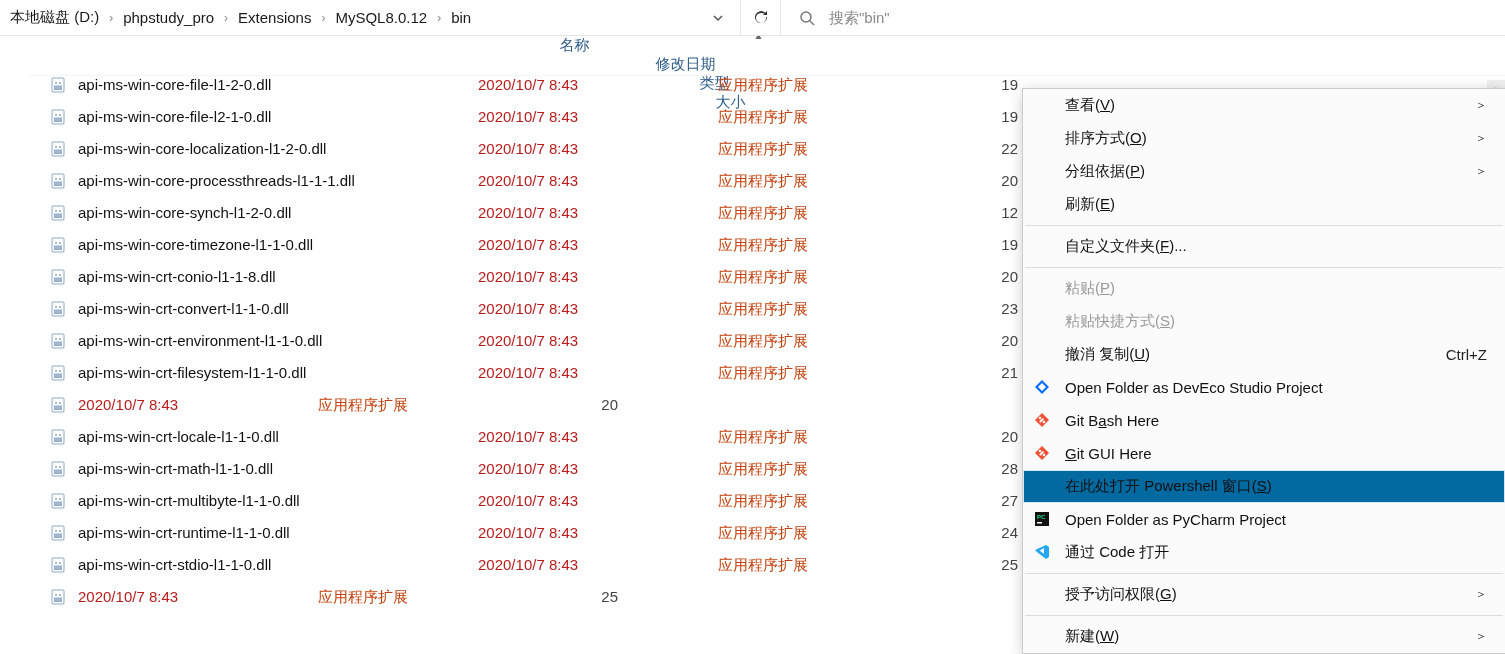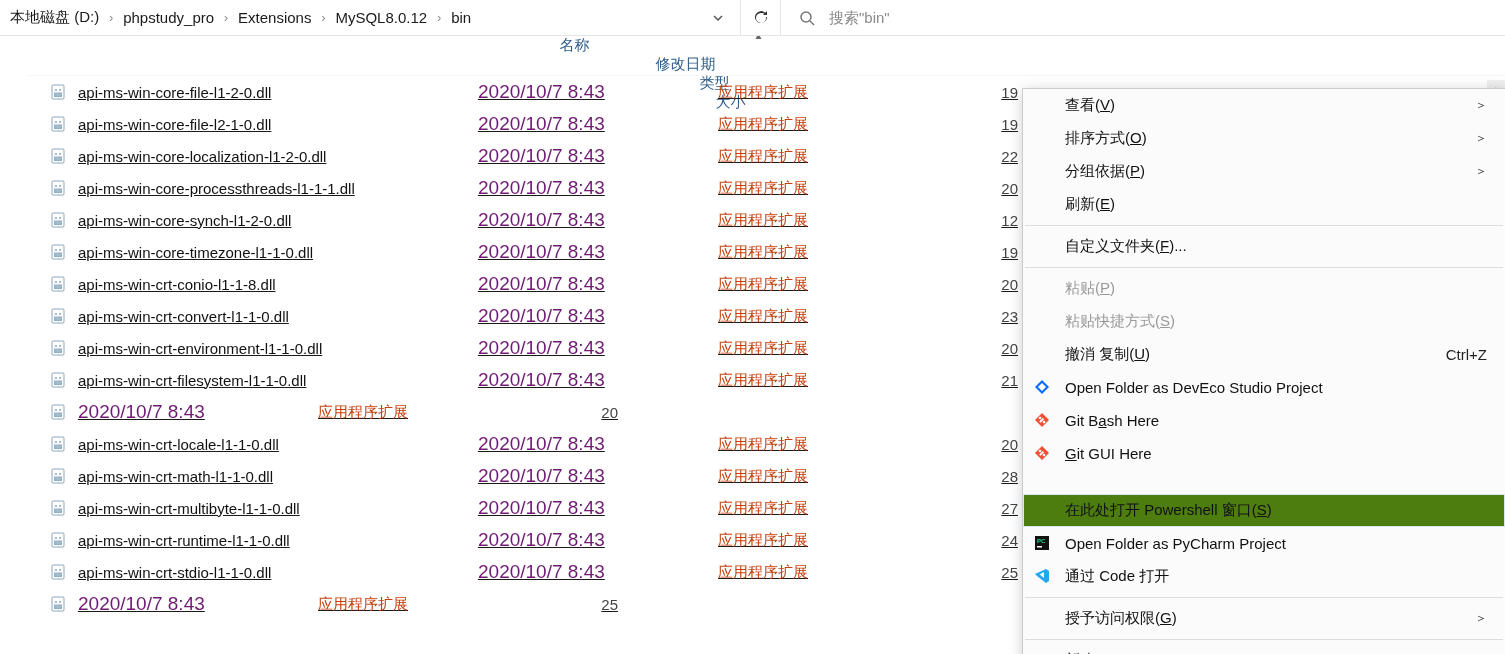--- a/index.html
+++ b/index.html
@@ -46,43 +46,43 @@
   .col-name  { width: 432px; position: relative; }
   .col-date  { width: 240px; }
   .col-type  { width: 200px; margin-left: 48px; }
   .col-size  { width: 120px; }
   .sort-caret {
     position: absolute; top: -6px; left: 194px;
     font-size: 10px; color: #666;
   }
 
   .rows { }
-  .row { display: flex; align-items: center; height: 32px; padding-left: 22px; text-decoration: underline; }
+  .row { display: flex; height: 32px; padding-left: 22px; }
   .row .icon {
     width: 18px; height: 18px; margin-right: 10px; flex: 0 0 18px;
     display: inline-flex; align-items: center; justify-content: center;
   }
   .row .name { width: 400px; font-size: 15px; color: #111; }
-  .row .date { width: 240px; color: #701a75; font-size: 19px; }
+  .row .date { width: 240px; color: #b91c1c; font-size: 15px; }
   .row .type { width: 200px; color: #c2410c; font-size: 15px; }
   .row .size { width: 100px; color: #444; font-size: 15px; text-align: right; }
 
   .context-menu {
     position: absolute; left: 1022px; top: 88px;
     width: 484px; background: #fbfbfb;
     border: 1px solid #ccc; box-shadow: 2px 4px 14px rgba(0,0,0,.25);
     z-index: 50;
   }
   .menu-item {
     display: flex; align-items: center; height: 33px;
     padding: 0 18px 0 42px; font-size: 15px; color: #111;
     position: relative; cursor: default;
   }
   .menu-item.disabled { color: #9a9a9a; }
-  .menu-item.hover { background: #4d7c0f; box-shadow: 0 0 0 1px #d8e6f2 inset; margin-top: 24px; }
+  .menu-item.hover { background: #0369a1; box-shadow: 0 0 0 1px #d8e6f2 inset; }
   .menu-item .shortcut { margin-left: auto; color: #222; }
   .menu-item .arrow { margin-left: auto; color: #333; font-size: 12px; }
   .menu-item .mi-icon {
     position: absolute; left: 10px; top: 7px; width: 18px; height: 18px;
     display: inline-flex; align-items: center; justify-content: center;
   }
   .menu-sep { height: 1px; background: #dcdcdc; margin: 4px 2px; }
 
   .scrollbar {
     position: absolute; right: 0; top: 44px; width: 18px; height: 40px;

